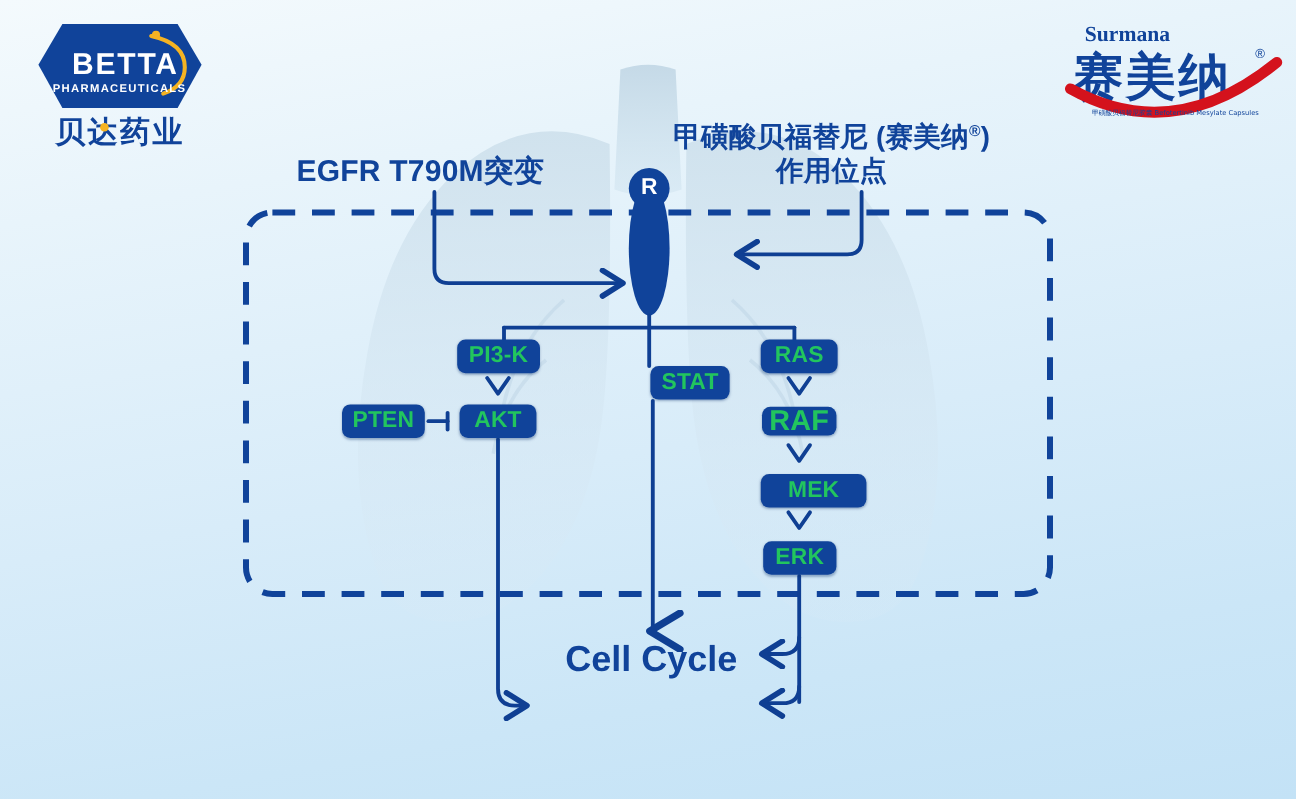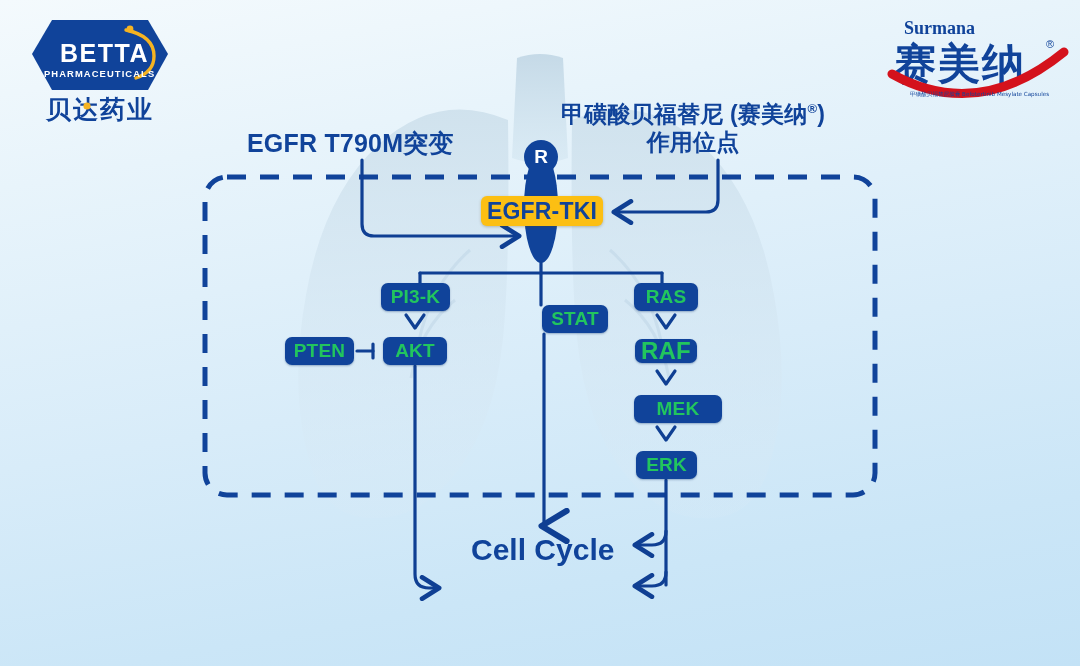--- a/index.html
+++ b/index.html
@@ -216,21 +216,20 @@
 
     <g fill="none" stroke="#0f3f93" stroke-width="3.2" stroke-linecap="round">
       <path d="M666 480 L666 585"></path>
       <path d="M666 531 q0 14 -14 14 L637 545" marker-end="url(#arrowHead)"></path>
       <path d="M666 572 q0 14 -14 14 L637 586" marker-end="url(#arrowHead)"></path>
     </g>
   </svg>
 
   <div class="recept-letter" style="left:531px; top:147px; width:20px; height:20px;">R</div>
 
-  <div class="node tki" style="left:481px; top:196px; width:122px; height:30px; font-size:23px;">EGFR-TKI</div>
 
   <div class="node" style="left:381px; top:283px; width:69px; height:28px; font-size:19px;">PI3-K</div>
 
   <div class="node" style="left:383px; top:337px; width:64px; height:28px; font-size:19px;text-align:center;">AKT</div>
 
   <div class="node" style="left:285px; top:337px; width:69px; height:28px; font-size:19px;text-align:center;">PTEN</div>
 
   <div class="node" style="left:511px; top:305px; width:66px; height:28px; font-size:19px;margin-left:31px;">STAT</div>
 
   <div class="node" style="left:634px; top:283px; width:64px; height:28px; font-size:19px;">RAS</div>

